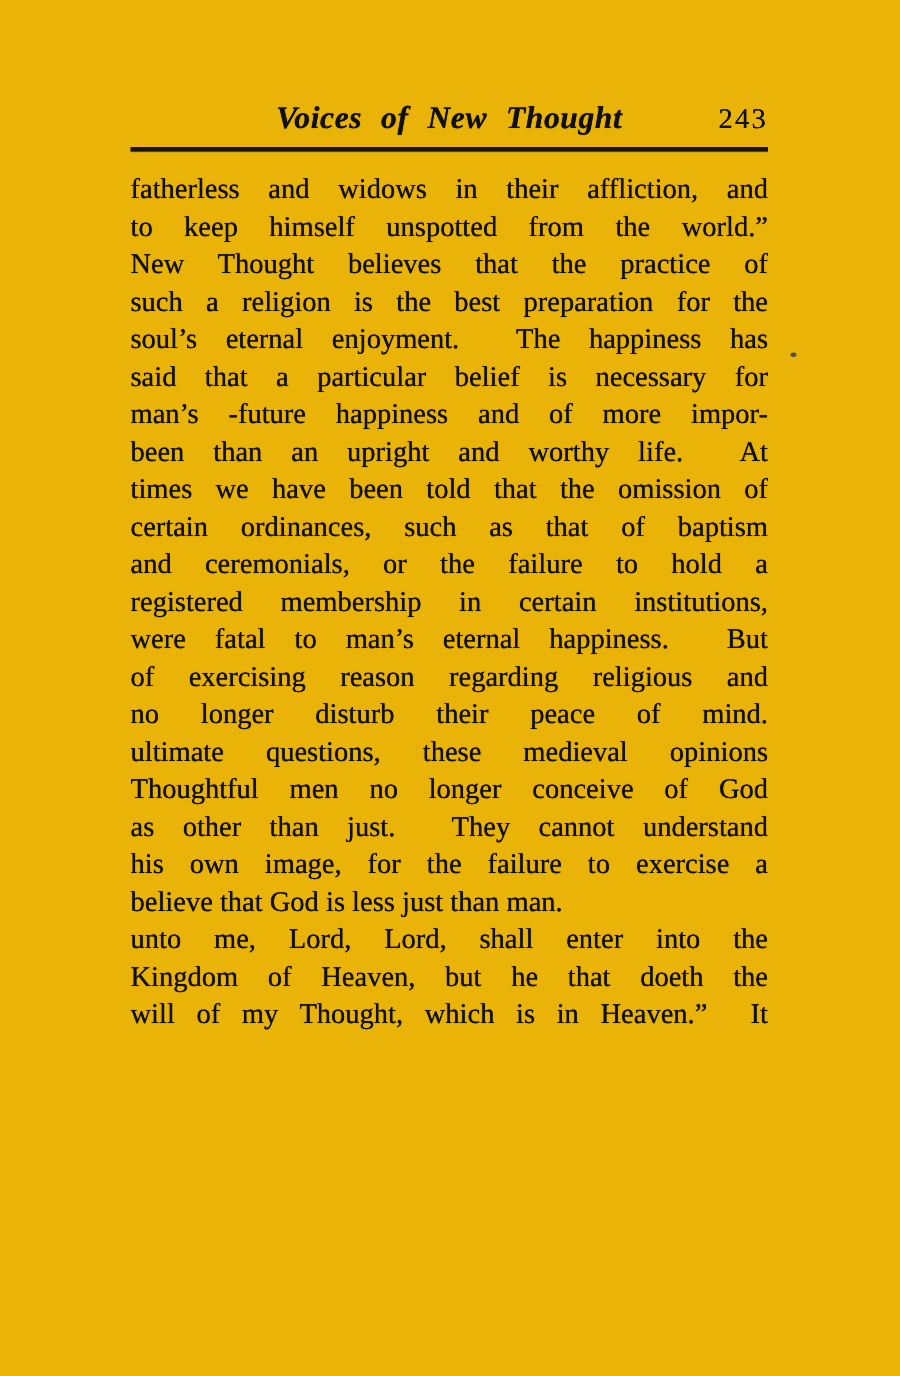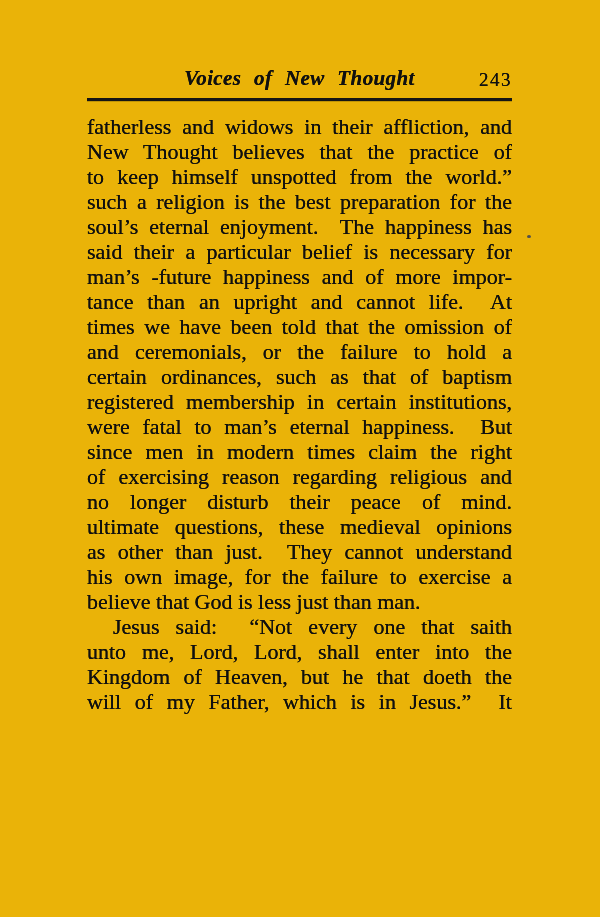--- a/index.html
+++ b/index.html
@@ -42,21 +42,21 @@
     font-family: Liberation Serif, serif;
   }
   .rule {
     height: 2.6px;
     background: #151515;
     margin-top: 6px;
     box-shadow: 0 0.5px 0 rgba(0,0,0,0.35);
   }
   .body-text {
     margin-top: 13px;
-    font-size: 22px;
+    font-size: 19px;
     line-height: 25px;
     text-shadow: 0 0 0.45px currentColor;
   }
   .line {
     height: 25px;
     overflow: hidden;
     white-space: pre-wrap;
     text-align: justify;
     text-align-last: justify;
   }
@@ -84,41 +84,40 @@
 
     <div class="running-head">
       <div class="head-title">Voices of New Thought</div>
       <div class="page-num">243</div>
     </div>
 
     <div class="rule"></div>
 
     <div class="body-text">
       <div class="line">fatherless and widows in their affliction, and</div>
+      <div class="line">to keep himself unspotted from the world.”</div>
       <div class="line">New Thought believes that the practice of</div>
-      <div class="line">to keep himself unspotted from the world.”</div>
       <div class="line">such a religion is the best preparation for the</div>
       <div class="line">soul’s eternal enjoyment.  The happiness has</div>
-      <div class="line">said their a particular belief is necessary for</div>
+      <div class="line">said that a particular belief is necessary for</div>
       <div class="line">man’s -future happiness and of more impor-</div>
-      <div class="line">tance than an upright and cannot life.  At</div>
+      <div class="line">been than an upright and worthy life.  At</div>
       <div class="line">times we have been told that the omission of</div>
+      <div class="line">certain ordinances, such as that of baptism</div>
       <div class="line">and ceremonials, or the failure to hold a</div>
-      <div class="line">certain ordinances, such as that of baptism</div>
       <div class="line">registered membership in certain institutions,</div>
       <div class="line">were fatal to man’s eternal happiness.  But</div>
-      <div class="line">since men in modern times claim the right</div>
       <div class="line">of exercising reason regarding religious and</div>
       <div class="line">no longer disturb their peace of mind.</div>
       <div class="line">ultimate questions, these medieval opinions</div>
+      <div class="line">Thoughtful men no longer conceive of God</div>
       <div class="line">as other than just.  They cannot understand</div>
       <div class="line">his own image, for the failure to exercise a</div>
       <div class="line para-end">believe that God is less just than man.</div>
-      <div class="line indent">Jesus said:  “Not every one that saith</div>
       <div class="line">unto me, Lord, Lord, shall enter into the</div>
       <div class="line">Kingdom of Heaven, but he that doeth the</div>
-      <div class="line">will of my Father, which is in Jesus.”  It</div>
+      <div class="line">will of my Thought, which is in Heaven.”  It</div>
     </div>
 
   </div>
 
   <div class="speck"></div>
 </div>
 
 </body></html>

